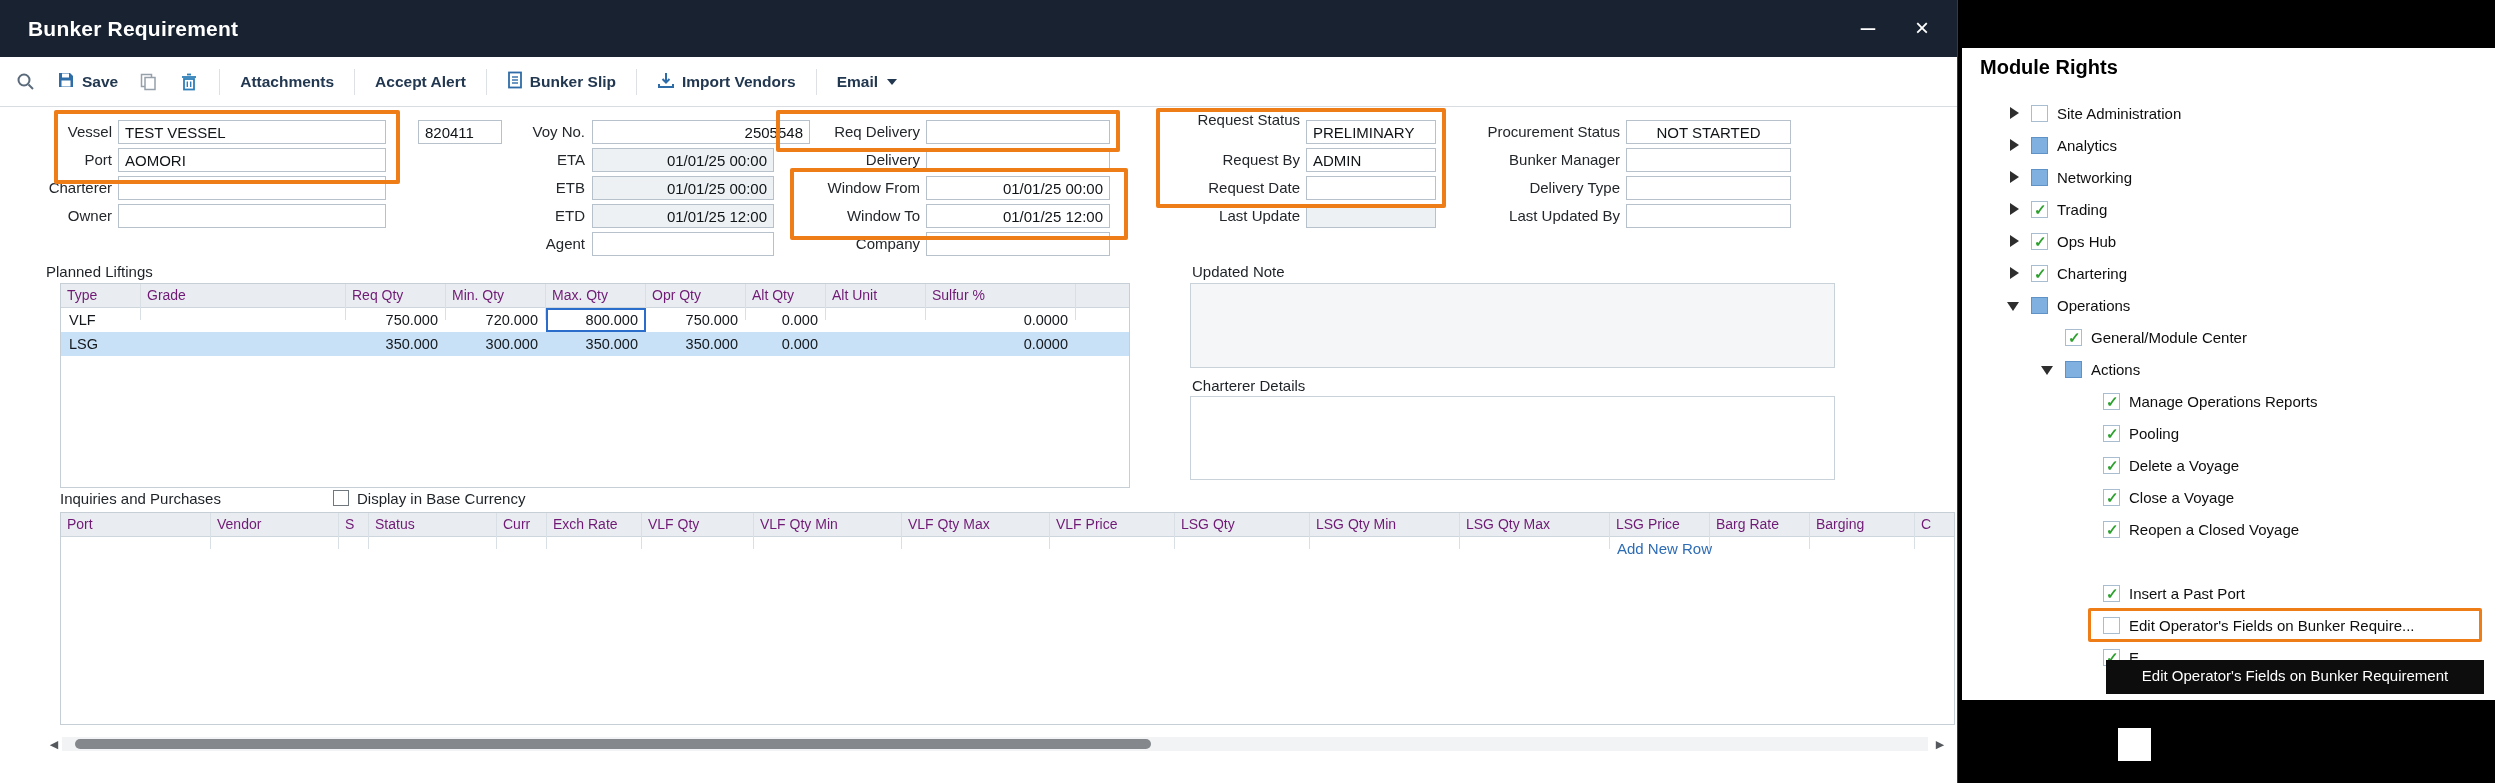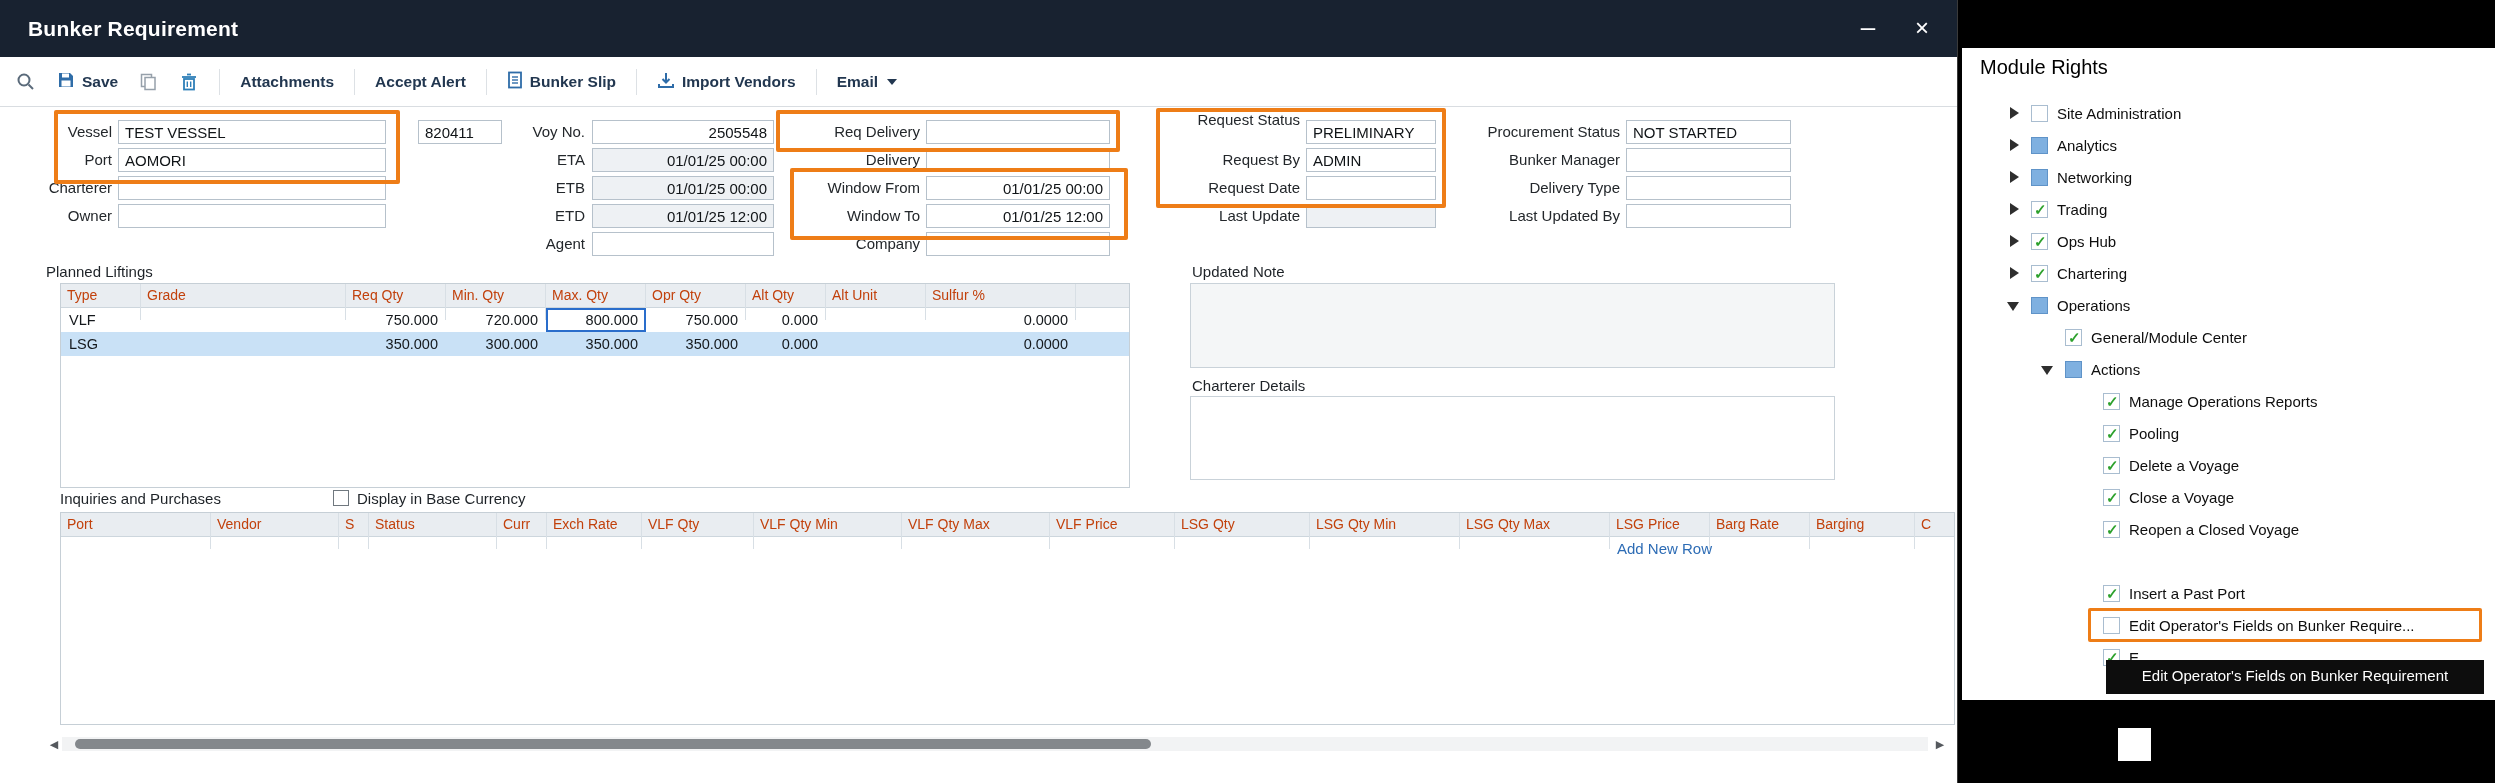--- a/index.html
+++ b/index.html
@@ -29,41 +29,41 @@
   .fld.ro { background:#eef1f4; }
   .fld.num { text-align:right; }
   .hl { position:absolute; border:4px solid #ee7d17; border-radius:2px; pointer-events:none; }
   .hl3 { position:absolute; border:3px solid #ee7d17; border-radius:2px; pointer-events:none; }
 
   .section-label { position:absolute; font-size:15px; color:#1d2227; white-space:nowrap; }
 
   
   .panel { position:absolute; border:1px solid #c6cfd6; background:#fff; overflow:hidden; }
   .thead { display:flex; height:24px; background:#e9edf1; border-bottom:1px solid #cdd6dd; }
-  .th { height:36px; line-height:23px; font-size:14px; color:#c2410c; padding:0 6px; border-right:1px solid #d8dfe5; overflow:hidden; white-space:nowrap; flex:0 0 auto; cursor:pointer; }
+  .th { height:36px; line-height:23px; font-size:14px; color:#701a75; padding:0 6px; border-right:1px solid #d8dfe5; overflow:hidden; white-space:nowrap; flex:0 0 auto; cursor:pointer; }
   .trow-data { display:flex; height:24px; }
   .trow-data.alt { background:#c9e1f6; }
   .td { height:24px; line-height:24px; font-size:14.5px; color:#14181c; padding:0 8px; overflow:hidden; white-space:nowrap; flex:0 0 auto; cursor:default; }
   .td.r { text-align:right; }
   .td.sel { box-shadow: inset 0 0 0 2px #2a6dcb; background:#fff;padding-left:26px; }
 
   textarea.notebox { position:absolute; border:1px solid #c9d2d9; resize:none; font-family:"Liberation Sans", sans-serif; font-size:15px; padding:6px; outline:none; }
 
   .chk { position:absolute; width:16px; height:16px; border:1px solid #70787f; background:#fff; cursor:pointer; }
   .link { position:absolute; color:#2d6cb5; font-size:15px; cursor:pointer; white-space:nowrap; }
 
   
   .sb-track { position:absolute; left:62px; top:737px; width:1866px; height:14px; background:#f2f3f4; cursor:pointer; }
   .sb-thumb { position:absolute; left:75px; top:739px; width:1076px; height:10px; background:#84888c; border-radius:5px; cursor:grab; }
   .sb-arrow { position:absolute; top:737px; width:16px; height:14px; font-size:11px; line-height:14px; color:#55595e; text-align:center; cursor:pointer; }
 
   
   #right-panel { position:absolute; left:1958px; top:0; width:537px; height:783px; background:#000; }
   #module-rights { position:absolute; left:4px; top:48px; width:533px; height:652px; background:#fff; }
-  #module-rights-title { position:absolute; left:18px; top:8px; font-size:20px; font-weight:normal; color:#000; }
+  #module-rights-title { position:absolute; left:18px; top:8px; font-size:20px; font-weight:bold; color:#000; }
   .trow { position:absolute; display:flex; align-items:center; gap:9px; height:26px; cursor:pointer; }
   .exp { width:16px; height:16px; flex:0 0 16px; position:relative; cursor:pointer; }
   .exp.right::after { content:""; position:absolute; left:4px; top:2px; width:0; height:0; border-top:6px solid transparent; border-bottom:6px solid transparent; border-left:9px solid #2e2e2e; }
   .exp.down::after { content:""; position:absolute; left:1px; top:5px; width:0; height:0; border-left:6px solid transparent; border-right:6px solid transparent; border-top:9px solid #2e2e2e; }
   .cb { width:17px; height:17px; flex:0 0 17px; border:1px solid #a9bdd0; background:#fff; position:relative; cursor:pointer; }
   .cb.checked::after { content:"✓"; position:absolute; left:2px; top:0; font-size:15px; font-weight:bold; color:#2da12d; line-height:16px; }
   .cb.partial { background:#7fb0e0; border-color:#5f93c8; }
   .tlabel { font-size:15px; color:#0e0e0e; white-space:nowrap; }
   #tree-tooltip { position:absolute; left:144px; top:612px; width:378px; height:34px; background:#0d0d0d; color:#fff; font-size:15px; line-height:32px; text-align:center; white-space:nowrap; overflow:hidden; }
   #white-square { position:absolute; left:160px; top:728px; width:33px; height:33px; background:#fff; }
@@ -147,21 +147,21 @@
   <input class="fld" style="left: 118px; top: 120px; width: 268px;" readonly="" value="TEST VESSEL">
   <input class="fld" style="left: 418px; top: 120px; width: 84px;" readonly="" value="820411">
   <div class="lbl" style="left:18px;top:148px;width:94px">Port</div>
   <input class="fld" style="left: 118px; top: 148px; width: 268px;" readonly="" value="AOMORI">
   <div class="lbl" style="left:18px;top:176px;width:94px">Charterer</div>
   <input class="fld" style="left: 118px; top: 176px; width: 268px;" readonly="" value="">
   <div class="lbl" style="left:18px;top:204px;width:94px">Owner</div>
   <input class="fld" style="left: 118px; top: 204px; width: 268px;" readonly="" value="">
 
   <div class="lbl" style="left:463px;top:120px;width:122px">Voy No.</div>
-  <input class="fld num" style="left: 592px; top: 120px; width: 182px;" readonly="" value="2505548">
+  <input class="fld num" style="left: 592px; top: 120px; width: 218px;" readonly="" value="2505548">
   <div class="lbl" style="left:463px;top:148px;width:122px">ETA</div>
   <input class="fld num ro" style="left: 592px; top: 148px; width: 182px;" readonly="" value="01/01/25 00:00">
   <div class="lbl" style="left:463px;top:176px;width:122px">ETB</div>
   <input class="fld num ro" style="left: 592px; top: 176px; width: 182px;" readonly="" value="01/01/25 00:00">
   <div class="lbl" style="left:463px;top:204px;width:122px">ETD</div>
   <input class="fld num ro" style="left: 592px; top: 204px; width: 182px;" readonly="" value="01/01/25 12:00">
   <div class="lbl" style="left:463px;top:232px;width:122px">Agent</div>
   <input class="fld" style="left: 592px; top: 232px; width: 182px;" readonly="" value="">
 
   <div class="lbl" style="left:788px;top:120px;width:132px">Req Delivery</div>
@@ -178,21 +178,21 @@
   <div class="lbl" style="left:1158px;top:108px;width:142px">Request Status</div>
   <input class="fld" style="left: 1306px; top: 120px; width: 130px;" readonly="" value="PRELIMINARY">
   <div class="lbl" style="left:1158px;top:148px;width:142px">Request By</div>
   <input class="fld" style="left: 1306px; top: 148px; width: 130px;" readonly="" value="ADMIN">
   <div class="lbl" style="left:1158px;top:176px;width:142px">Request Date</div>
   <input class="fld" style="left: 1306px; top: 176px; width: 130px;" readonly="" value="">
   <div class="lbl" style="left:1158px;top:204px;width:142px">Last Update</div>
   <input class="fld ro" style="left: 1306px; top: 204px; width: 130px;" readonly="" value="">
 
   <div class="lbl" style="left:1458px;top:120px;width:162px">Procurement Status</div>
-  <input class="fld" style="left: 1626px; top: 120px; width: 165px;" readonly="" value="NOT STARTED">
+  <input class="fld" style="left: 1626px; top: 120px; width: 165px; text-align: center;" readonly="" value="NOT STARTED">
   <div class="lbl" style="left:1458px;top:148px;width:162px">Bunker Manager</div>
   <input class="fld" style="left: 1626px; top: 148px; width: 165px;" readonly="" value="">
   <div class="lbl" style="left:1458px;top:176px;width:162px">Delivery Type</div>
   <input class="fld" style="left: 1626px; top: 176px; width: 165px;" readonly="" value="">
   <div class="lbl" style="left:1458px;top:204px;width:162px">Last Updated By</div>
   <input class="fld" style="left: 1626px; top: 204px; width: 165px;" readonly="" value="">
 
   <div class="hl" style="left:54px;top:110px;width:346px;height:74px"></div>
   <div class="hl" style="left:776px;top:110px;width:344px;height:42px"></div>
   <div class="hl" style="left:790px;top:168px;width:338px;height:72px"></div>

